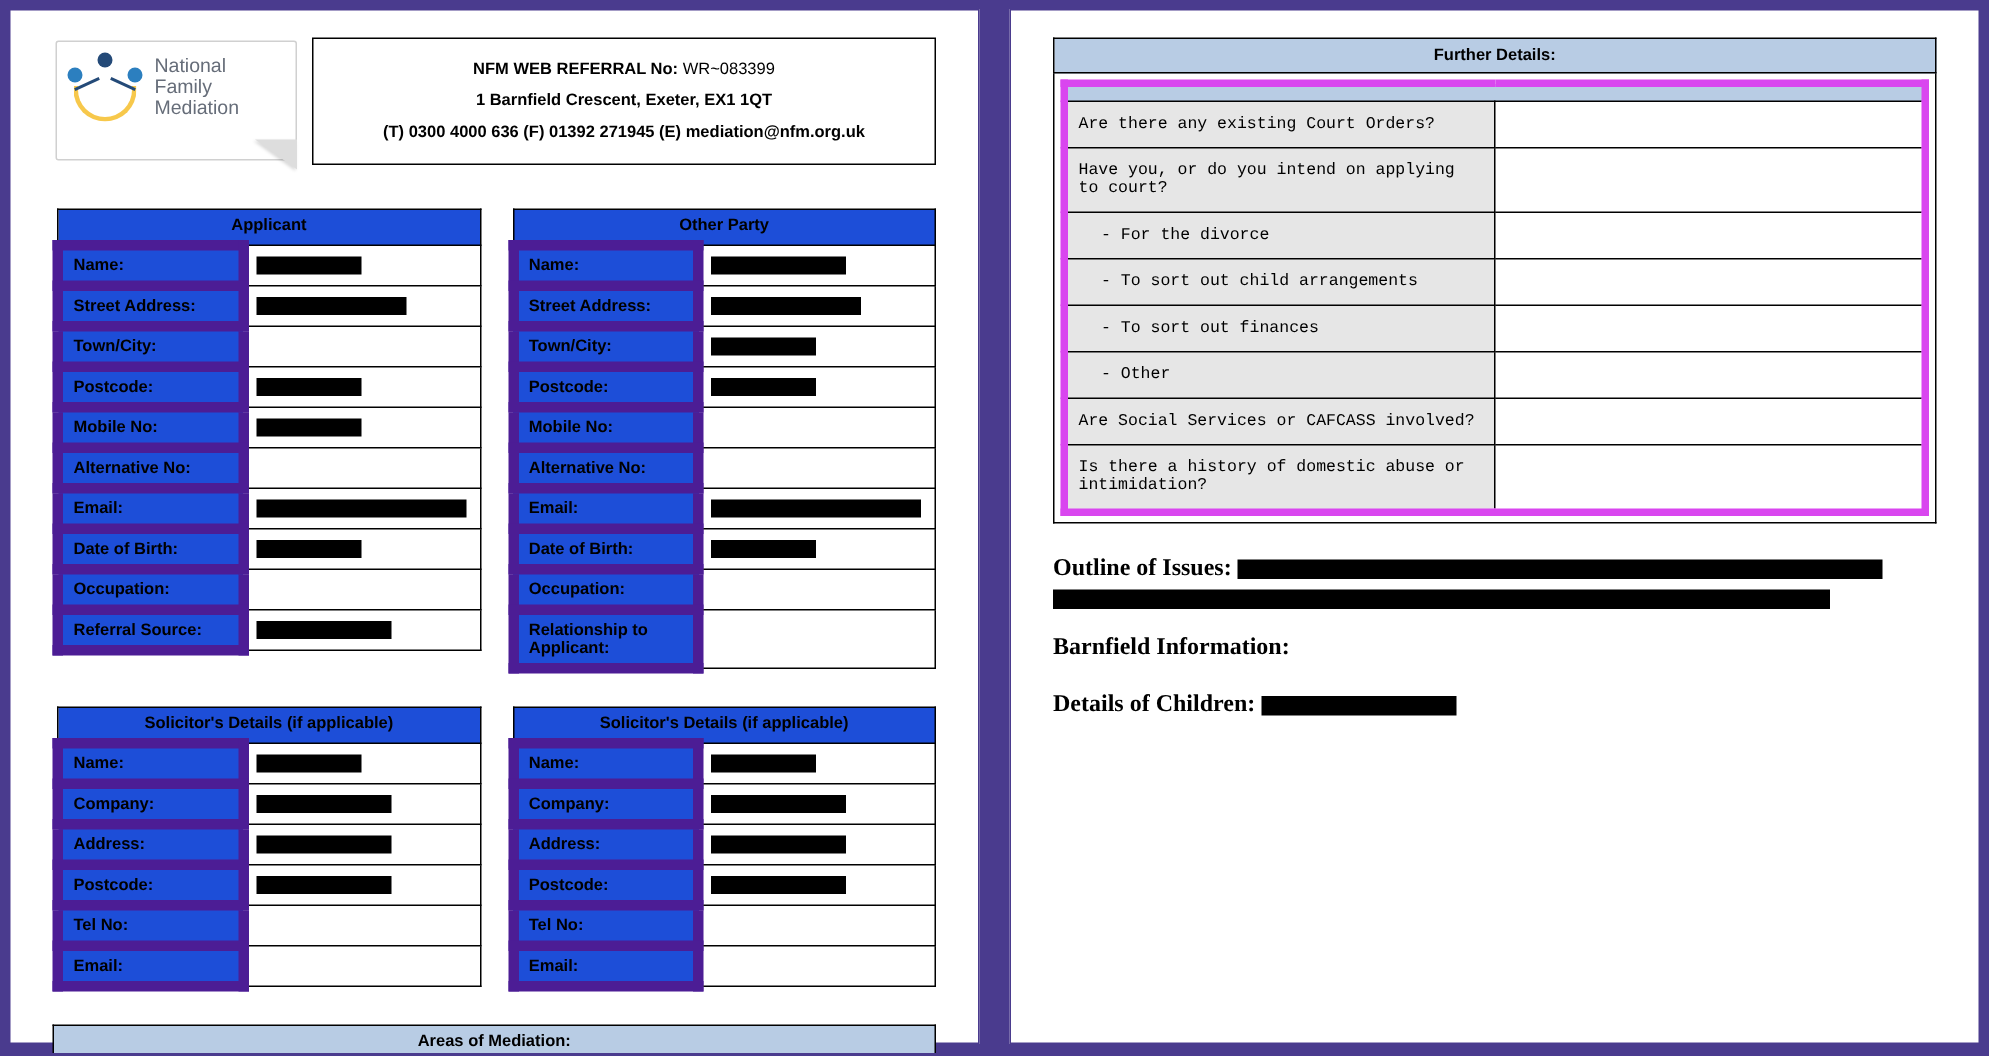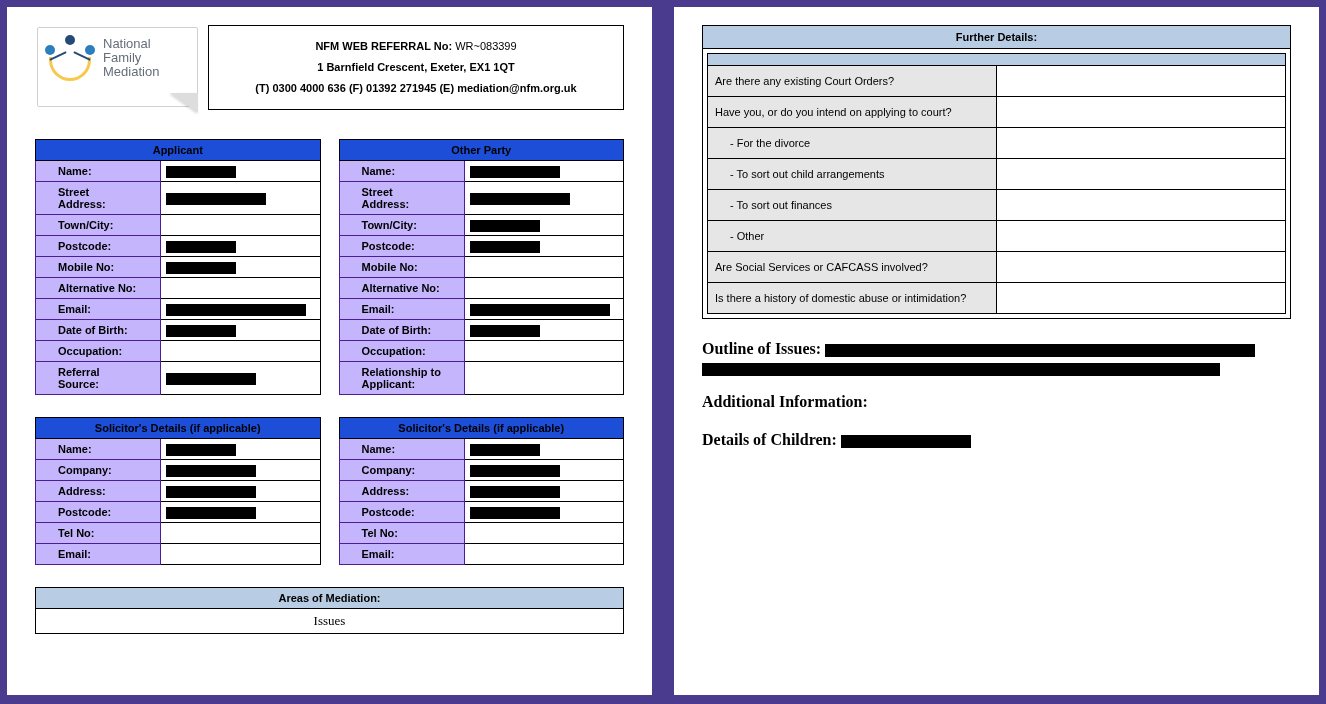--- a/index.html
+++ b/index.html
@@ -110,23 +110,23 @@
   }
   table.form th.section-head {
     background: #1d4ed8;
     border: 1px solid #000;
     text-align: center;
     font-weight: bold;
     padding: 4px;
     font-size: 11px;
   }
   table.form td.label {
-    background: #c4b5fd;
-    border: 1px solid #4c1d95;
-    padding: 4px 22px;
+    background: #1d4ed8;
+    border: 7px solid #4c1d95;
+    padding: 4px 7px;
     font-weight: bold;
     width: 44%;
     vertical-align: middle;
   }
   table.form td.value {
     background: #fff;
     border: 1px solid #000;
     padding: 3px 5px;
     vertical-align: middle;
   }
@@ -175,21 +175,22 @@
     padding: 5px;
   }
   .inner-wrap {
     padding: 4px;
     border: 1px solid #000;
     border-top: none;
   }
   table.questions {
     width: 100%;
     border-collapse: collapse;
-    border: 1px solid #d946ef;
+    border: 5px solid #d946ef;
+    font-family: Liberation Mono, monospace;
   }
   table.questions th.stripe {
     background: #b8cce4;
     border: 1px solid #000;
     height: 12px;
     padding:0;
   }
   table.questions td.q {
     background: #e6e6e6;
     border: 1px solid #000;
@@ -494,21 +495,21 @@
       </table>
     </div>
 
     <div class="text-block">
       <div class="row">
         <span class="label2">Outline of Issues:</span>
         <span class="big-redact" style="width:430px"></span>
         <span class="block-line"></span>
       </div>
       <div class="row">
-        <span class="label2">Additional Information:</span>
+        <span class="label2">Barnfield Information:</span>
       </div>
       <div class="row">
         <span class="label2">Details of Children:</span>
         <span class="big-redact" style="width:130px"></span>
       </div>
     </div>
   </div>
 
 </div>
 

